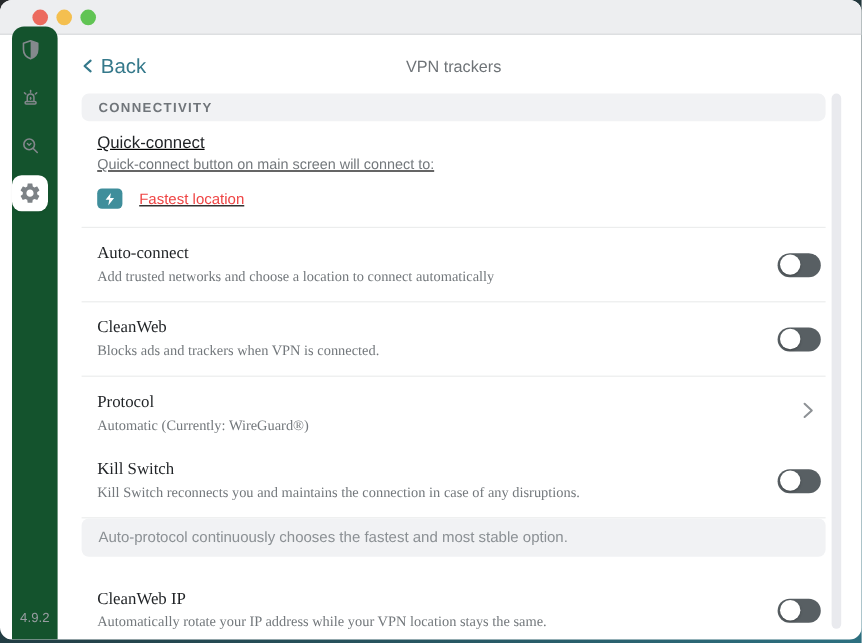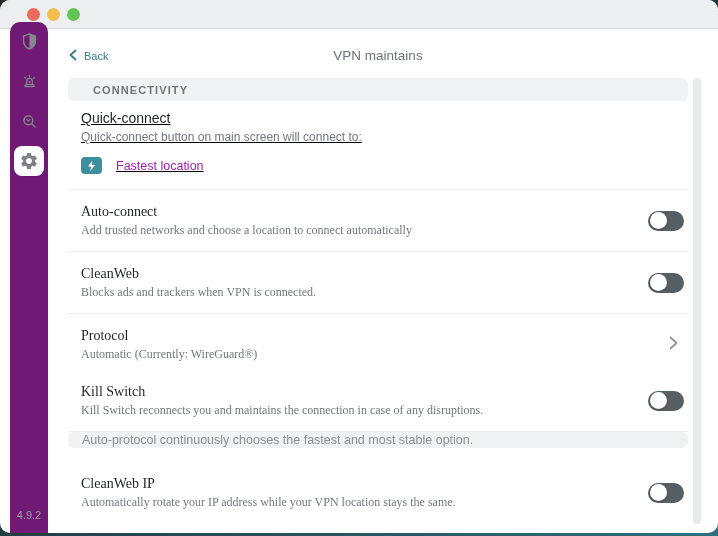--- a/index.html
+++ b/index.html
@@ -15,22 +15,22 @@
   }
   
   .titlebar{
     height:28px;background:#edeef0;border-bottom:1px solid #d9dadc;
     display:flex;align-items:center;padding-left:27px;gap:7px;
   }
   .light{width:13px;height:13px;border-radius:50%;}
   
   .sidebar{
     position:absolute;left:10px;top:22px;bottom:0;width:38px;
-    background:#701a75;border-radius:10px 10px 0 0;
-    display:flex;flex-direction:column;align-items:center;
+    background:#14532d;border-radius:10px 10px 0 0;
+    display:flex;flex-direction:column;align-items:flex-start;
   }
   .side-icon{
     width:30px;height:30px;border-radius:8px;
     display:flex;align-items:center;justify-content:center;
     margin-top:10px;cursor:default;
   }
   .side-icon.first{margin-top:4px;}
   .side-icon.active{background:#ffffff;box-shadow:0 1px 2px rgba(0,0,0,0.06);}
   .side-icon svg{display:block;}
   .version{
@@ -38,61 +38,61 @@
     font-size:11px;color:#989da1;
   }
   
   .content{position:absolute;left:68px;top:29px;width:620px;}
   .nav-row{
     margin-top:18px;height:17px;position:relative;
     display:flex;align-items:center;
   }
   .back-link{
     display:flex;align-items:center;gap:6px;color:#35798b;
-    font-size:11px;cursor:pointer;
+    font-size:17px;cursor:pointer;
   }
   .page-title{
     position:absolute;left:0;right:0;text-align:center;
     font-size:13.5px;color:#6e7377;pointer-events:none;
   }
   .section-bar{
     margin-top:14px;height:23px;background:#f1f2f4;border-radius:6px;
-    display:flex;align-items:center;padding-left:25px;box-sizing:border-box;
+    display:flex;align-items:center;padding-left:14px;box-sizing:border-box;
     font-size:11px;font-weight:bold;letter-spacing:1.1px;color:#70757a;
   }
   .row{
     padding:13px 4px 13px 13px;
     display:flex;align-items:center;justify-content:space-between;font-family:Liberation Serif, serif;
   }
   .row.bordered{border-bottom:1px solid #eceded;}
   .row-text{flex:1;min-width:0;padding-right:16px;}
   .row-title{font-size:14px;color:#1f2225;line-height:17px;}
   .row-sub{font-size:12px;color:#73787c;line-height:15px;margin-top:3px;}
   .qc-block{padding:9px 4px 15px 13px;border-bottom:1px solid #eceded;text-decoration:underline;}
   .qc-selection{
     margin-top:12px;display:flex;align-items:center;gap:14px;cursor:pointer;
   }
   .bolt-badge{
     width:21px;height:17px;border-radius:4px;background:#3f8e9b;
     display:flex;align-items:center;justify-content:center;
   }
-  .qc-selection-label{font-size:12.5px;color:#a21caf;}
+  .qc-selection-label{font-size:12.5px;color:#ef4444;}
   
   .toggle{
     width:36px;height:20px;border-radius:10px;background:#585f63;
     position:relative;flex:none;cursor:pointer;
   }
   .toggle .knob{
     position:absolute;left:1.5px;top:1.5px;width:17px;height:17px;
     border-radius:50%;background:#ffffff;box-shadow:0 1px 2px rgba(0,0,0,0.25);
     transition:left .15s;
   }
   
   .note-box{
-    background:#f1f2f4;border-radius:6px;height:16px;
+    background:#f1f2f4;border-radius:6px;height:32px;
     display:flex;align-items:center;padding-left:14px;box-sizing:border-box;
     font-size:12.5px;color:#8b9094;margin-bottom:14px;
   }
   .chevron-right{margin-right:6px;flex:none;cursor:pointer;}
   
   .scrollbar{
     position:absolute;right:17px;top:78px;width:8px;height:446px;
     background:#e9eaee;border-radius:4px;
   }
 </style>
@@ -143,21 +143,21 @@
           <path fill="#7d8286" d="M19.14,12.94c0.04-0.3,0.06-0.61,0.06-0.94c0-0.32-0.02-0.64-0.07-0.94l2.03-1.58c0.18-0.14,0.23-0.41,0.12-0.61 l-1.92-3.32c-0.12-0.22-0.37-0.29-0.59-0.22l-2.39,0.96c-0.5-0.38-1.03-0.7-1.62-0.94L14.4,2.81c-0.04-0.24-0.24-0.41-0.48-0.41 h-3.84c-0.24,0-0.43,0.17-0.47,0.41L9.25,5.35C8.66,5.59,8.12,5.92,7.63,6.29L5.24,5.33c-0.22-0.08-0.47,0-0.59,0.22L2.74,8.87 C2.62,9.08,2.66,9.34,2.86,9.48l2.03,1.58C4.84,11.36,4.8,11.69,4.8,12s0.02,0.64,0.07,0.94l-2.03,1.58 c-0.18,0.14-0.23,0.41-0.12,0.61l1.92,3.32c0.12,0.22,0.37,0.29,0.59,0.22l2.39-0.96c0.5,0.38,1.03,0.7,1.62,0.94l0.36,2.54 c0.05,0.24,0.24,0.41,0.48,0.41h3.84c0.24,0,0.44-0.17,0.47-0.41l0.36-2.54c0.59-0.24,1.13-0.56,1.62-0.94l2.39,0.96 c0.22,0.08,0.47,0,0.59-0.22l1.92-3.32c0.12-0.22,0.07-0.47-0.12-0.61L19.14,12.94z M12,15.6c-1.98,0-3.6-1.62-3.6-3.6 s1.62-3.6,3.6-3.6s3.6,1.62,3.6,3.6S13.98,15.6,12,15.6z"></path>
         </svg>
       </span>
     </div>
     <div class="version">4.9.2</div>
   </div>
 
   <div class="content">
 
     <div class="nav-row">
-      <div class="page-title">VPN maintains</div>
+      <div class="page-title">VPN trackers</div>
       <div class="back-link">
         <span>
           <svg width="10" height="12" viewBox="0 0 10 12" fill="none" stroke="#35798b" stroke-width="1.8" stroke-linecap="round" stroke-linejoin="round">
             <path d="M7.5 1.5 L2.5 6 L7.5 10.5"></path>
           </svg>
         </span>
         <span>Back</span>
       </div>
     </div>
 

